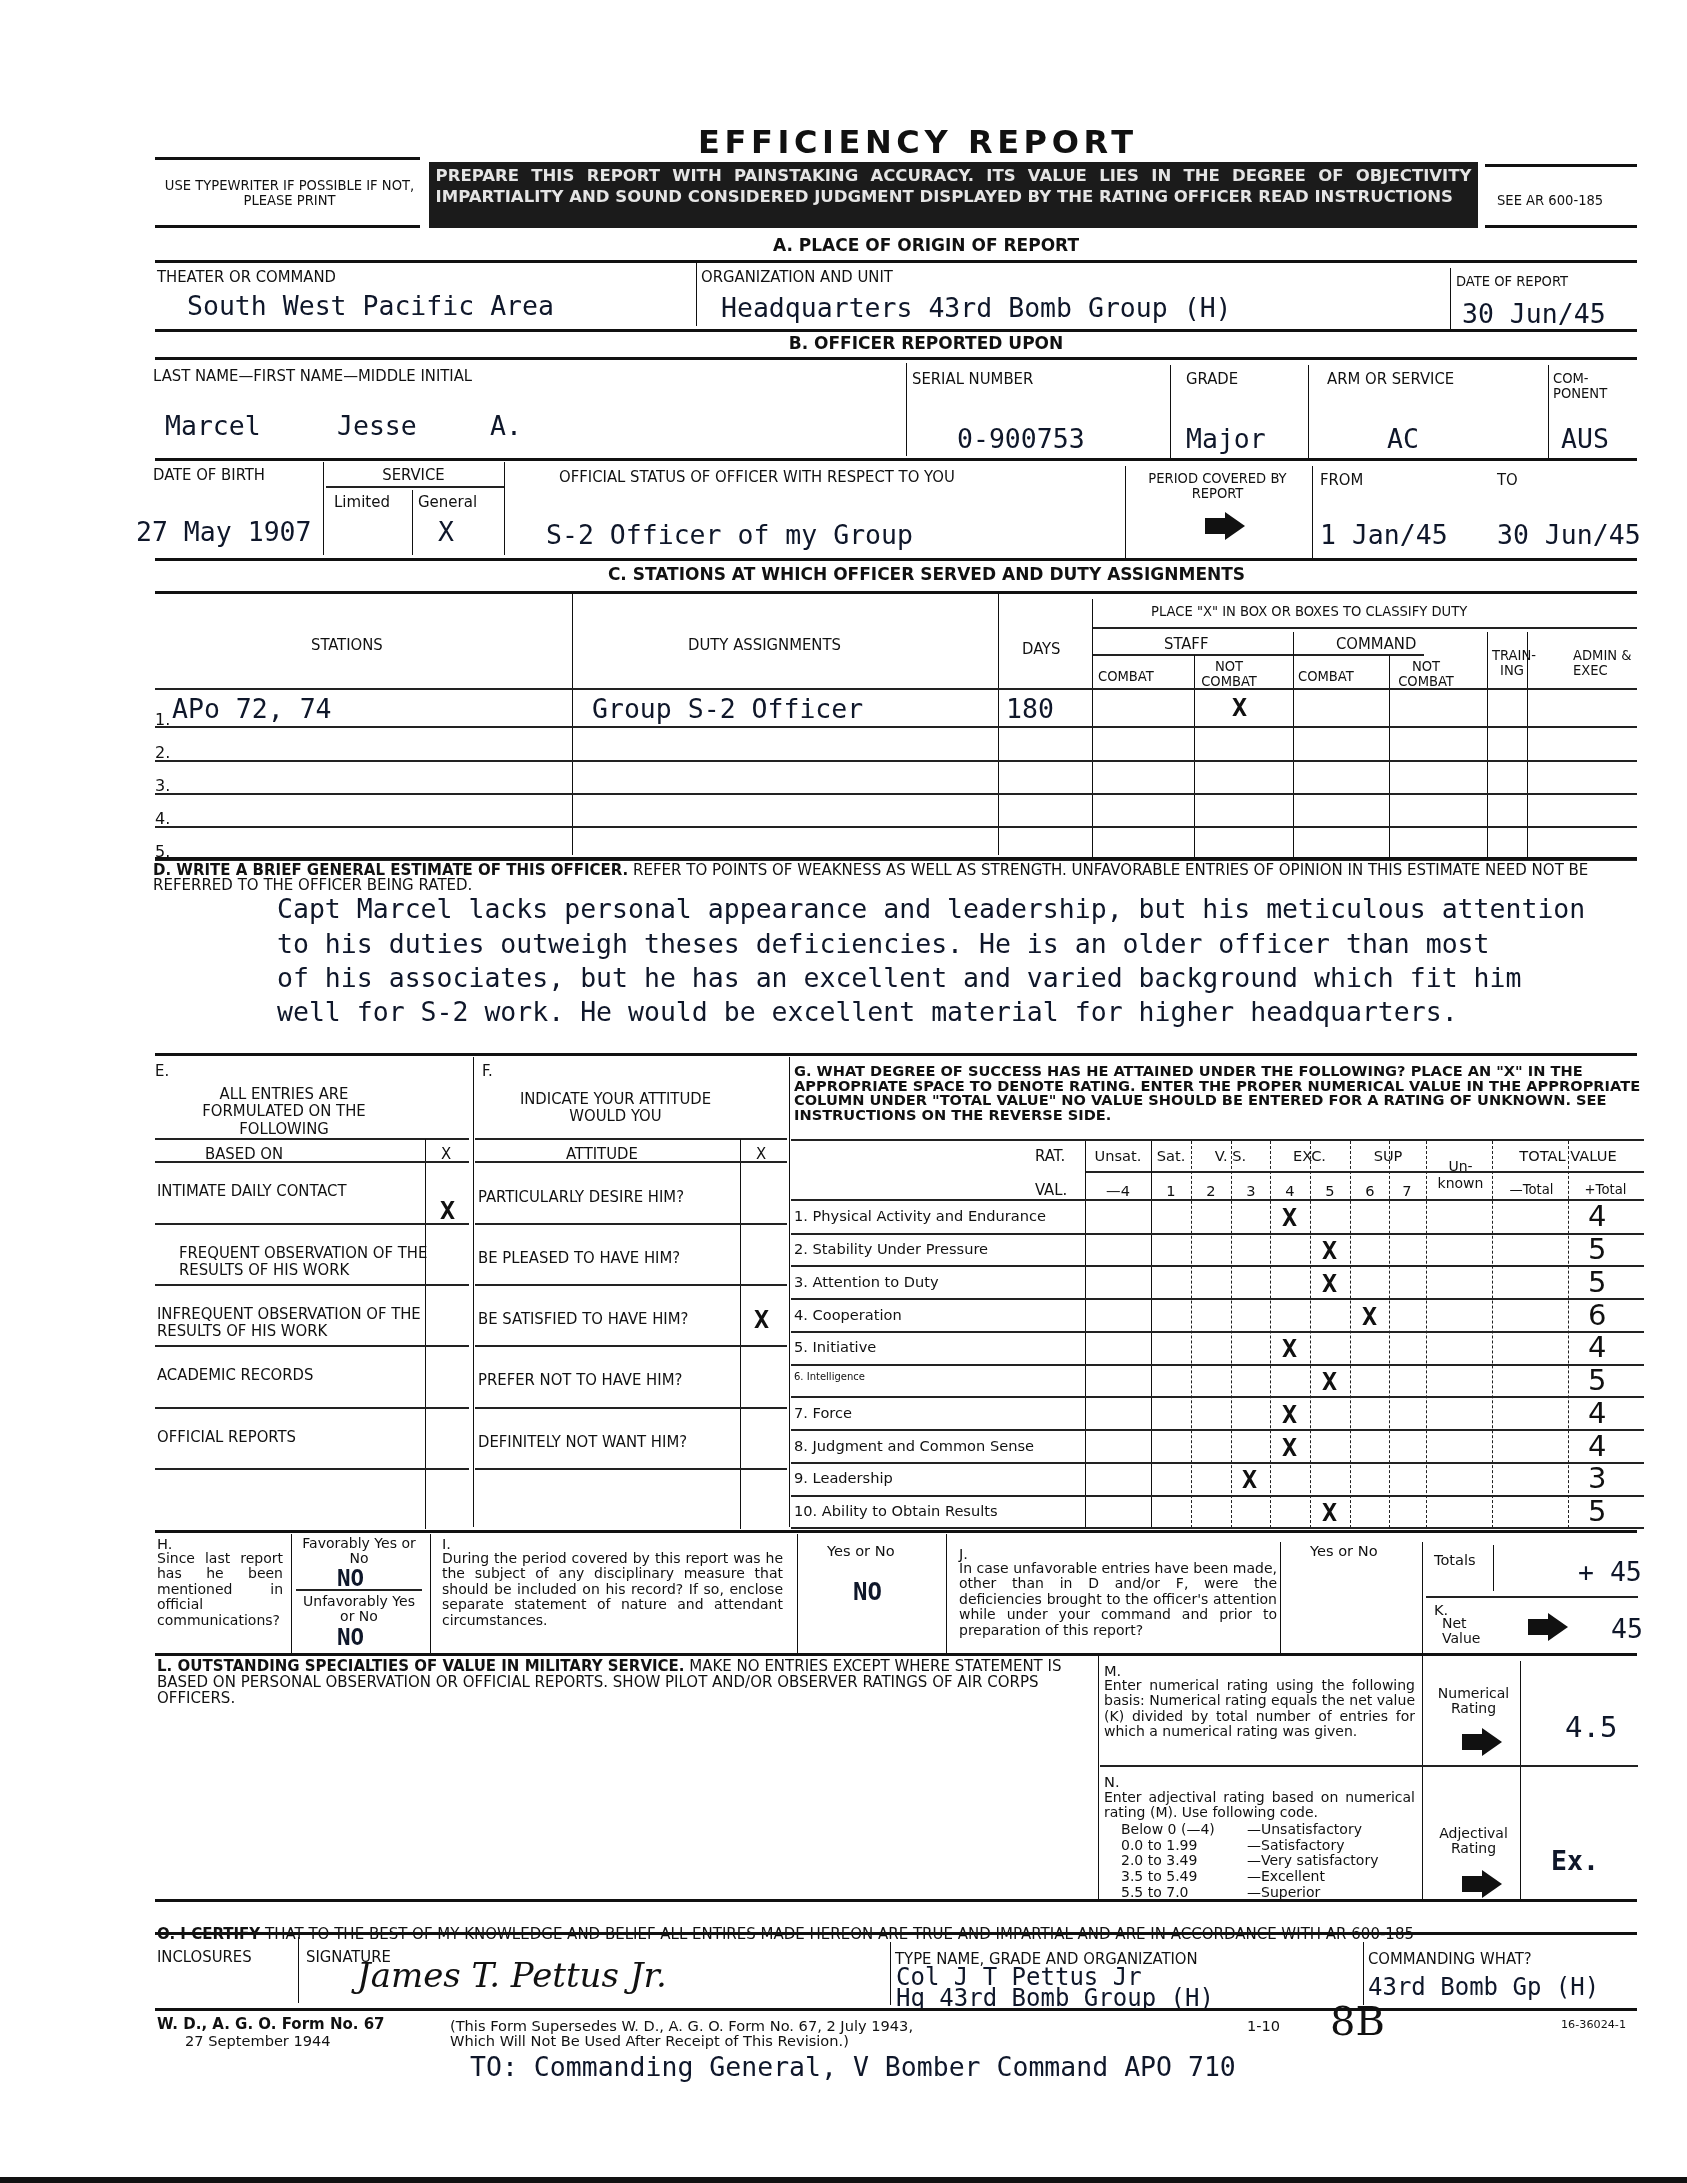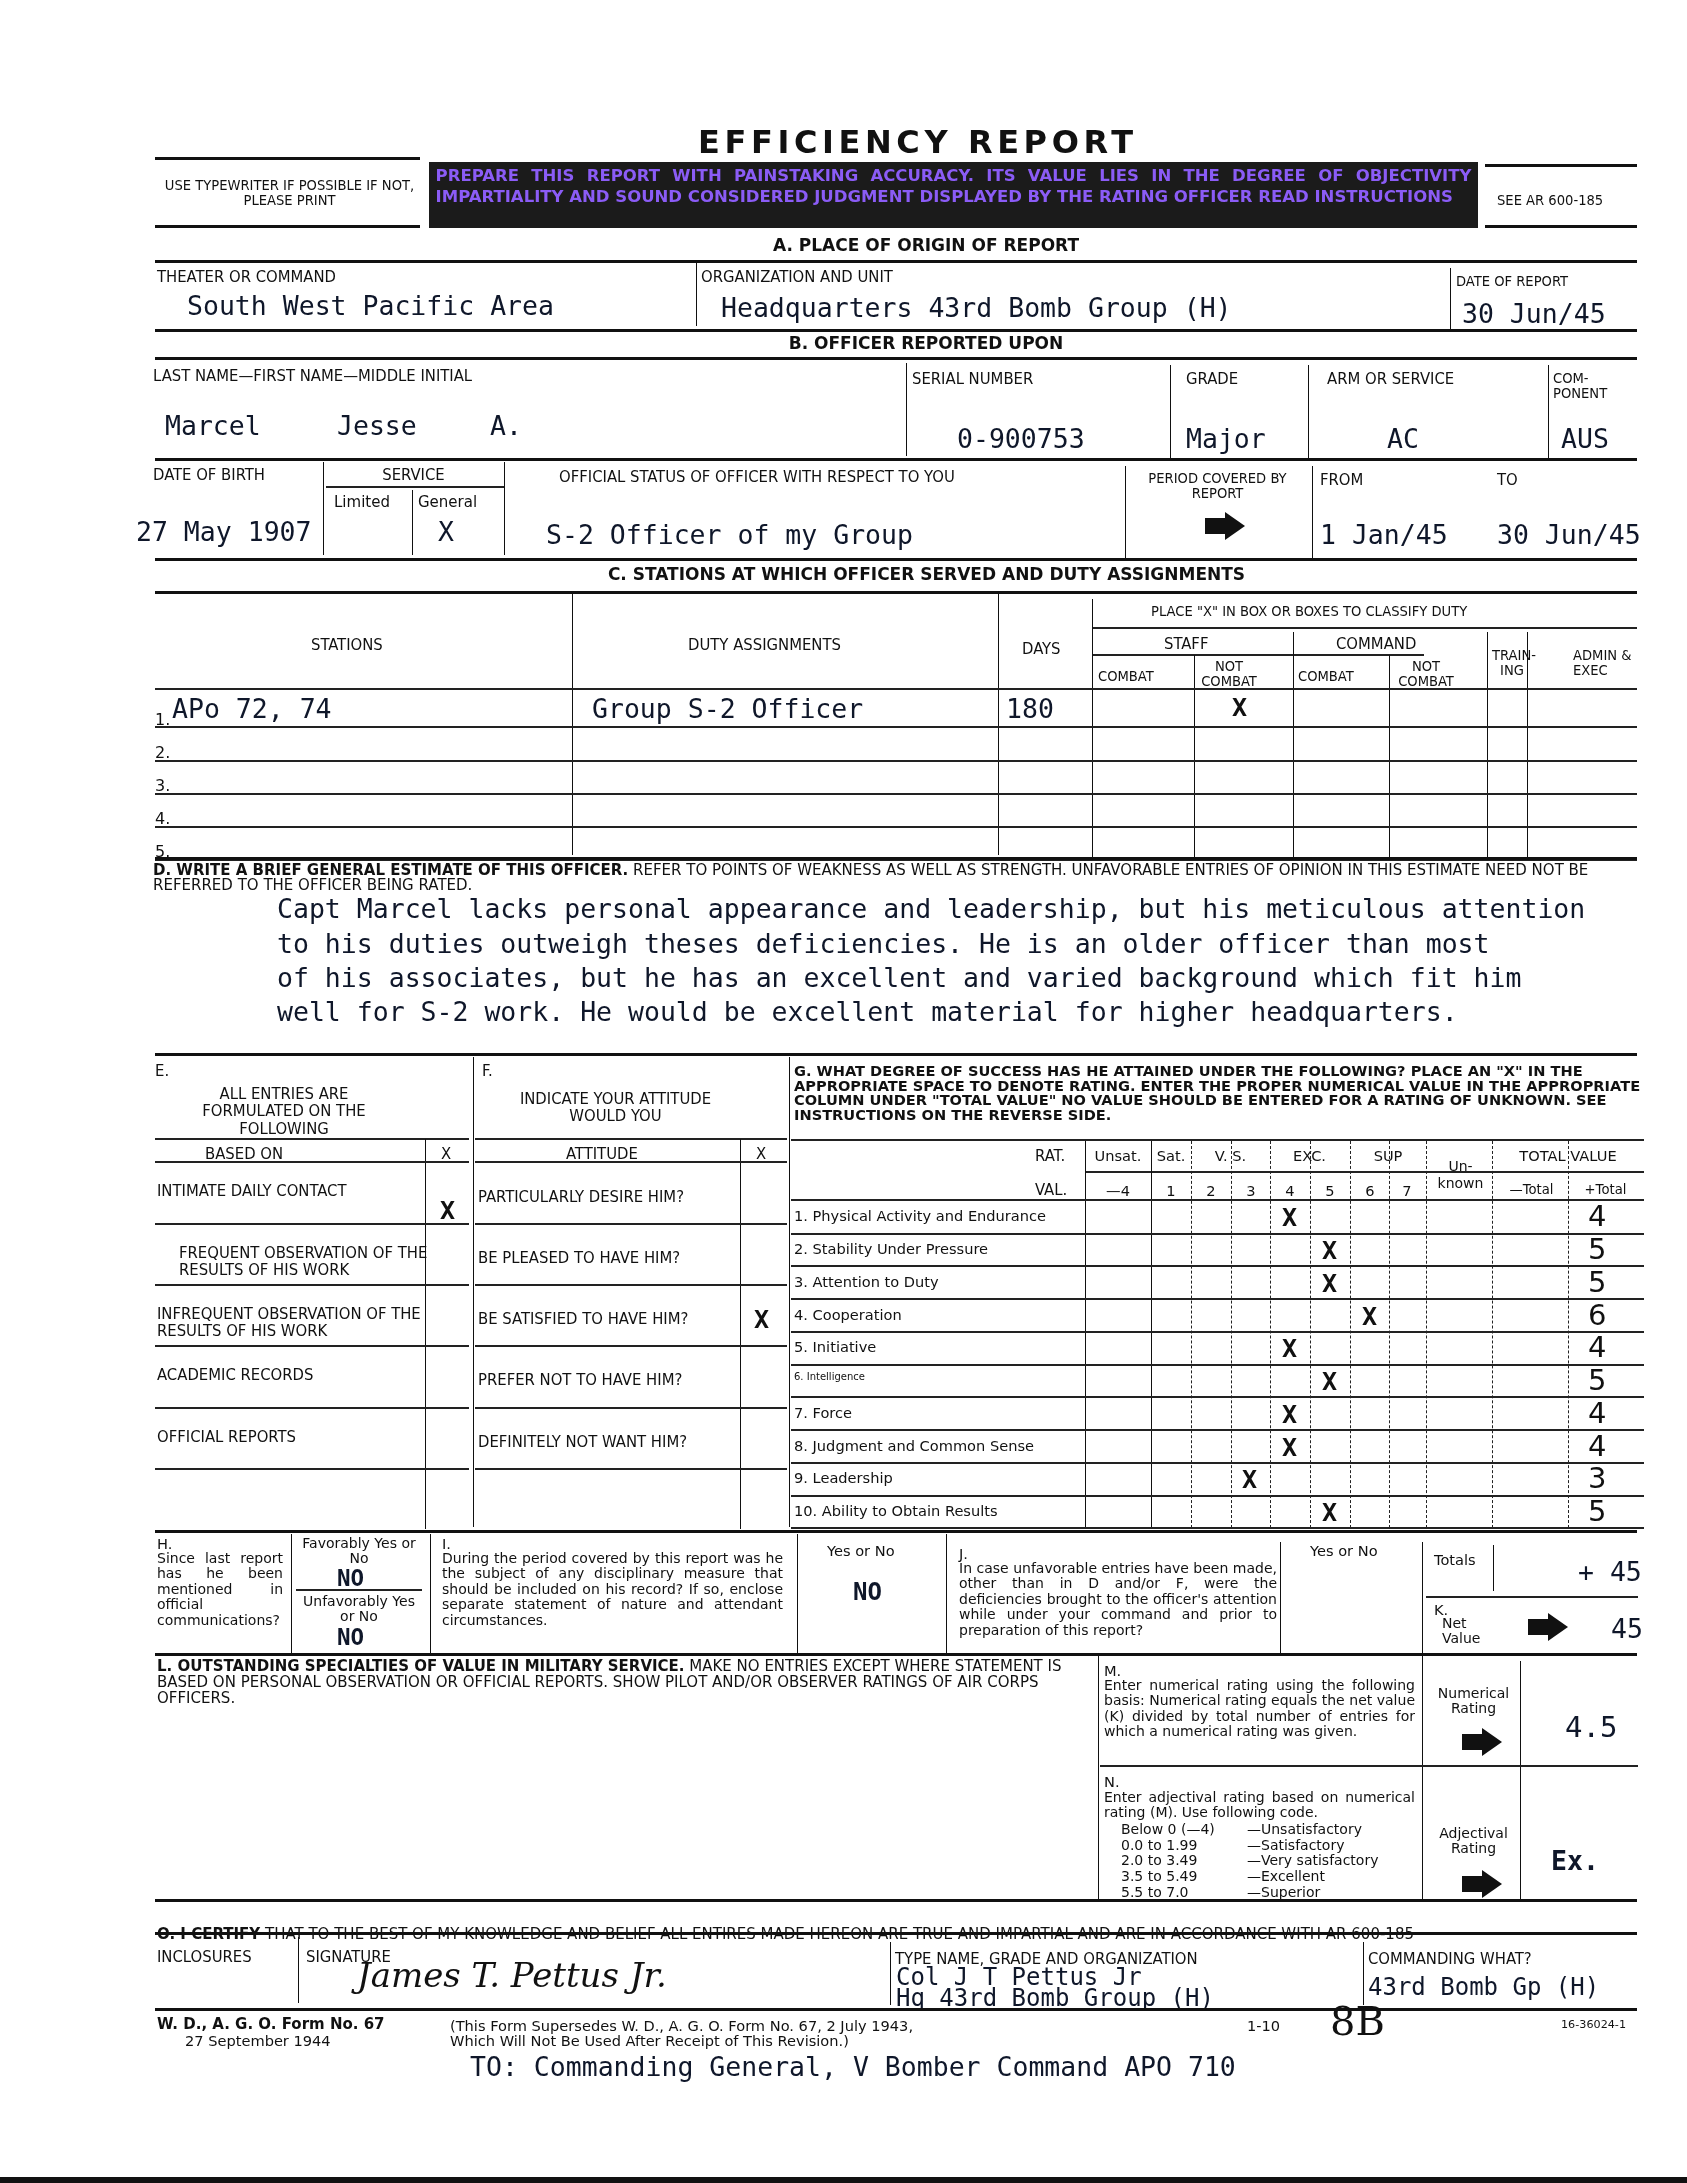--- a/index.html
+++ b/index.html
@@ -6,21 +6,21 @@
   body{width:1687px;height:2183px;position:relative;overflow:hidden;font-family:"DejaVu Sans",sans-serif;color:#111;}
   .abs{position:absolute;}
   .lbl{position:absolute;font-family:"DejaVu Sans Condensed","DejaVu Sans",sans-serif;font-size:16.5px;line-height:1.05;text-transform:uppercase;letter-spacing:0px;color:#111;}
   .sm{font-size:14.6px;}
   .tw{position:absolute;font-family:"DejaVu Sans Mono","Liberation Mono",monospace;font-size:26.5px;color:#0f172a;white-space:nowrap;}
   .hl{position:absolute;height:2.6px;background:#111;}
   .hl2{position:absolute;height:2px;background:#222;}
   .vl{position:absolute;width:1.3px;background:#111;}
   .vd{position:absolute;width:0;border-left:1.3px dashed #222;}
   .sec{position:absolute;font-weight:bold;font-size:17px;text-transform:uppercase;text-align:center;}
-  .banner{position:absolute;background:#1b1b1b;color:#8b5cf6;font-weight:bold;font-size:16.5px;text-transform:uppercase;line-height:1.25;padding:4px 6.6px;box-sizing:border-box;}
+  .banner{position:absolute;background:#1b1b1b;color:#e5e5e5;font-weight:bold;font-size:16.5px;text-transform:uppercase;line-height:1.25;padding:4px 6.6px;box-sizing:border-box;}
   .arrow{position:absolute;width:0;height:0;border-top:14.6px solid transparent;border-bottom:14.6px solid transparent;border-left:20px solid #111;}
   .arrow:before{content:"";position:absolute;left:-40px;top:-8px;width:21px;height:16px;background:#111;}
   .xmark{position:absolute;font-family:"DejaVu Sans Mono",monospace;font-size:25px;font-weight:bold;}
   .hand{position:absolute;font-family:"DejaVu Serif",serif;font-size:34px;font-style:italic;}
 </style>
 </head>
 <body>
 
 <div class="abs" style="left:698px;top:123px;font-size:32px;font-weight:bold;letter-spacing:4.6px;">EFFICIENCY REPORT</div>
 

